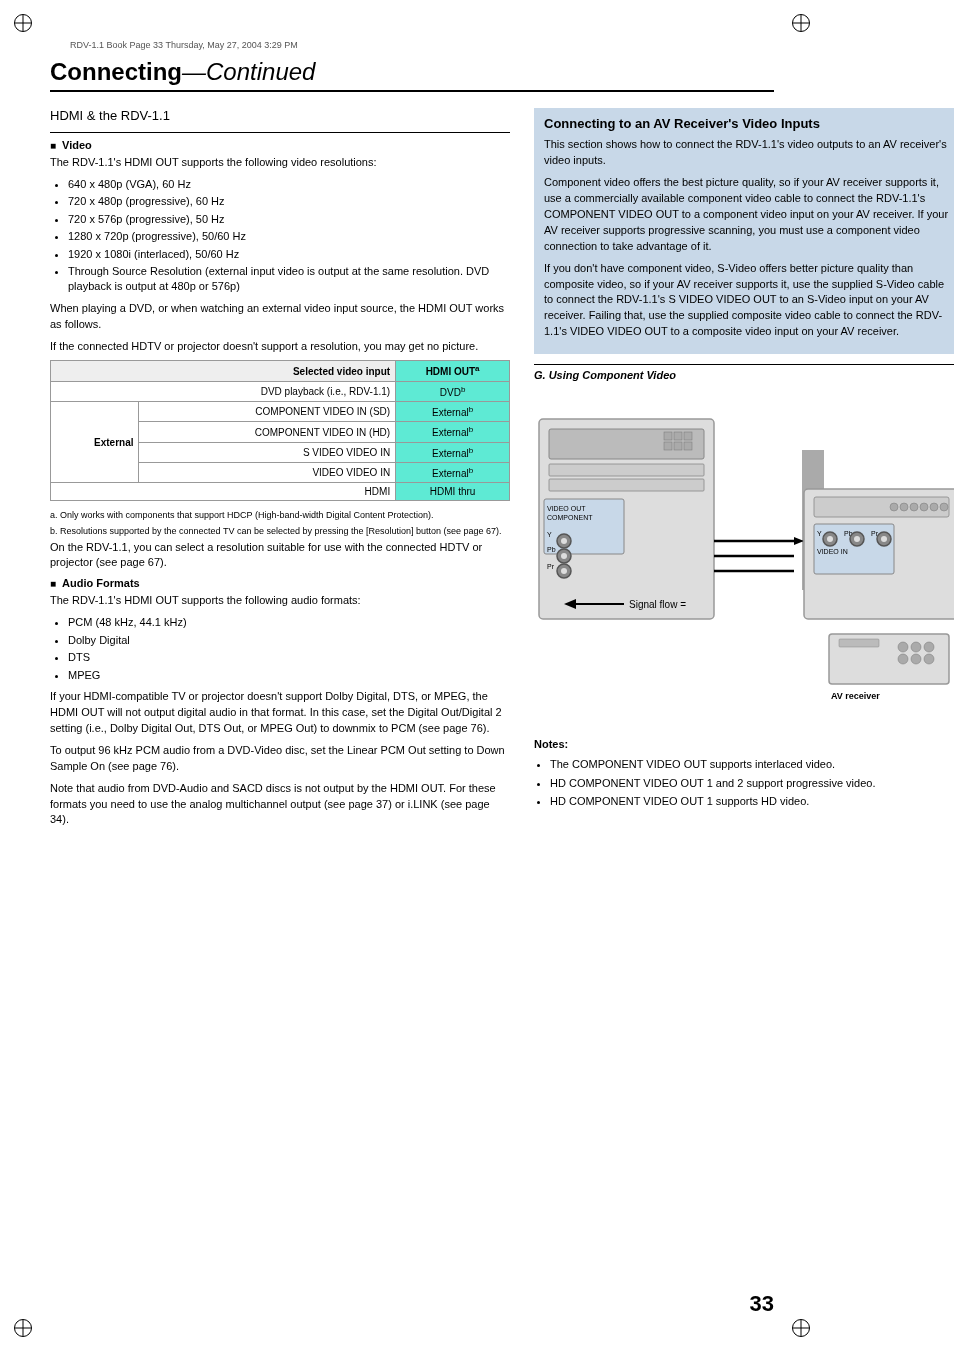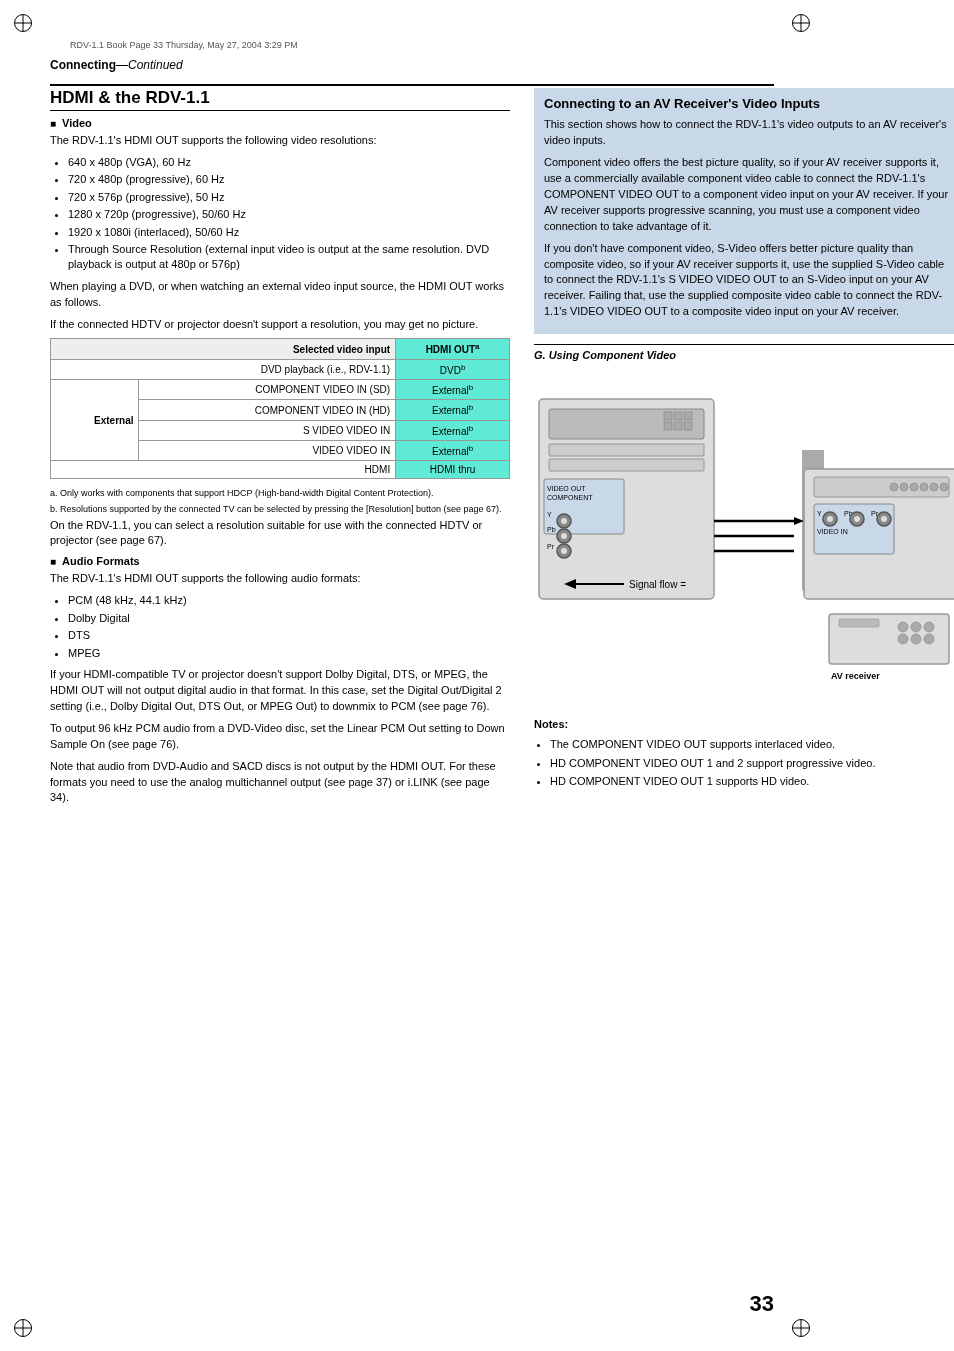--- a/index.html
+++ b/index.html
@@ -40,25 +40,25 @@
 
     
     .book-info {
       font-size: 9px;
       color: #555;
       margin-bottom: 8px;
       padding-left: 20px;
     }
     
     .main-title {
-      font-size: 12px;
+      font-size: 24px;
       font-weight: bold;
       border-bottom: 2px solid #000;
-      padding-bottom: 12px;
-      margin-bottom: 2px;
+      padding-bottom: 4px;
+      margin-bottom: 16px;
     }
     .main-title .continued {
       font-style: italic;
       font-weight: normal;
     }
 
     
     .two-col {
       display: flex;
       gap: 24px;
@@ -66,23 +66,23 @@
     .left-col {
       width: 460px;
       flex-shrink: 0;
     }
     .right-col {
       flex: 1;
     }
 
     
     .section-heading {
-      font-size: 17px;
-      font-weight: bold;
-      margin-bottom: 2px;
+      font-size: 13px;
+      font-weight: normal;
+      margin-bottom: 9px;
     }
     .section-rule {
       border: none;
       border-top: 1.5px solid #000;
       margin-bottom: 6px;
     }
     .subsection-heading {
       font-size: 11px;
       font-weight: bold;
       margin-bottom: 4px;

